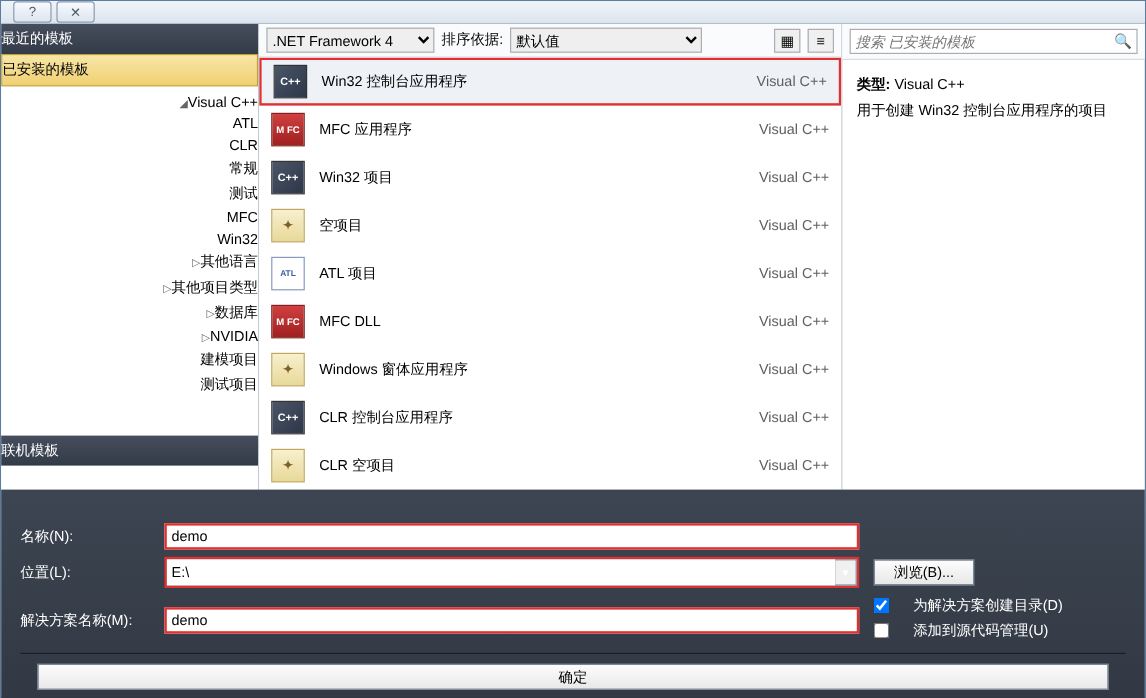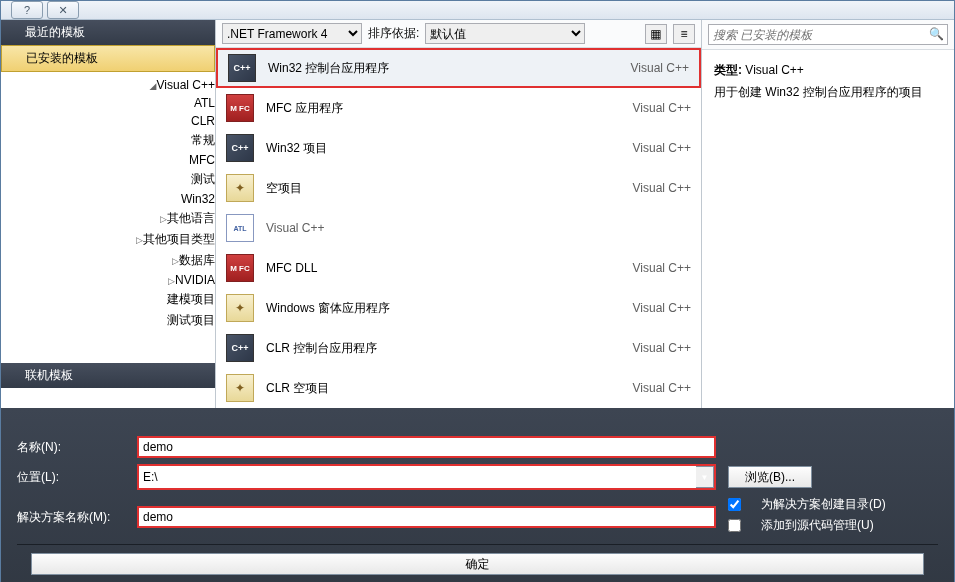--- a/index.html
+++ b/index.html
@@ -5,21 +5,21 @@
 * { box-sizing: border-box; margin: 0; padding: 0; font-family: "Microsoft YaHei", "Segoe UI", sans-serif; font-size: 12px; }
 body { background: #fff; width: 955px; height: 582px; overflow: hidden; }
 .window { width: 955px; height: 582px; border: 1px solid #5a7ca0; background: #fff; display: flex; flex-direction: column; }
 .titlebar { height: 28px; background: linear-gradient(#f0f4f9, #dde5ef); border-bottom: 1px solid #b0c0d0; display: flex; align-items: center; padding: 0 6px; }
 .titlebar .title { flex: 1; color: #000; }
 .titlebar .btns { display: flex; gap: 0; }
 .titlebar .btn { width: 32px; height: 18px; border: 1px solid #8a9db0; border-radius: 3px; background: linear-gradient(#f8fafd,#dde5ef); display: flex; align-items: center; justify-content: center; margin-left: 4px; color: #4a5a6a; font-size: 11px; }
 .body { flex: 1; display: flex; flex-direction: column; }
 .main { flex: 1; display: flex; min-height: 0; }
 .sidebar { width: 215px; background: #fff; border-right: 1px solid #c0c8d0; display: flex; flex-direction: column; }
-.sidebar .hdr { background: linear-gradient(#464e5d,#333b48); color: #fff; padding: 4px 24px; font-size: 12px; }
+.sidebar .hdr { background: linear-gradient(#464e5d,#333b48); color: #fff; padding: 4px 0; font-size: 12px; }
 .sidebar .hdr.sel { background: linear-gradient(#f8e6a8,#f0d072); color: #000; border: 1px solid #c0a030; }
 .sidebar .tree { flex: 1; padding: 4px 0; overflow: auto; }
 .tree-item { padding: 2px 0 2px 20px; cursor: default; color: #000; text-align: right; }
 .tree-item.lvl1 { padding-left: 36px; }
 .tree-item.lvl2 { padding-left: 54px; }
 .tree-item .arrow { display: inline-block; width: 10px; margin-left: -14px; color: #666; font-size: 9px; }
 .center { flex: 1; display: flex; flex-direction: column; border-right: 1px solid #c0c8d0; min-width: 0; }
 .toolbar { height: 28px; display: flex; align-items: center; padding: 2px 6px; gap: 6px; border-bottom: 1px solid #d8dde2; background: #fafbfc; }
 .toolbar select { height: 21px; font-size: 12px; border: 1px solid #abadb3; }
 .toolbar .lbl { color: #000; }
@@ -73,22 +73,22 @@
     <div class="main">
 
       <div class="sidebar">
         <div class="hdr">最近的模板</div>
         <div class="hdr sel">已安装的模板</div>
         <div class="tree">
           <div class="tree-item lvl1"><span class="arrow">◢</span><span>Visual C++</span></div>
           <div class="tree-item lvl2">ATL</div>
           <div class="tree-item lvl2">CLR</div>
           <div class="tree-item lvl2">常规</div>
+          <div class="tree-item lvl2">测试</div>
           <div class="tree-item lvl2">MFC</div>
-          <div class="tree-item lvl2">测试</div>
           <div class="tree-item lvl2">Win32</div>
           <div class="tree-item lvl1"><span class="arrow">▷</span><span>其他语言</span></div>
           <div class="tree-item lvl1"><span class="arrow">▷</span><span>其他项目类型</span></div>
           <div class="tree-item lvl1"><span class="arrow">▷</span><span>数据库</span></div>
           <div class="tree-item lvl1"><span class="arrow">▷</span><span>NVIDIA</span></div>
           <div class="tree-item lvl1">建模项目</div>
           <div class="tree-item lvl1">测试项目</div>
         </div>
         <div class="hdr">联机模板</div>
         <div style="flex:0 0 20px"></div>
@@ -122,20 +122,21 @@
             </div>
             <div class="list-row">
               <div class="icon icon-empty">
                 <span style="color:#806020">✦</span>
               </div>
               <div class="name">空项目</div>
               <div class="lang">Visual C++</div>
             </div>
             <div class="list-row">
               <div class="icon icon-atl">ATL</div>
+              <div class="name">ATL 项目</div>
               <div class="lang">Visual C++</div>
             </div>
             <div class="list-row">
               <div class="icon icon-mfc">M
 FC</div>
               <div class="name">MFC DLL</div>
               <div class="lang">Visual C++</div>
             </div>
             <div class="list-row">
               <div class="icon icon-empty">

